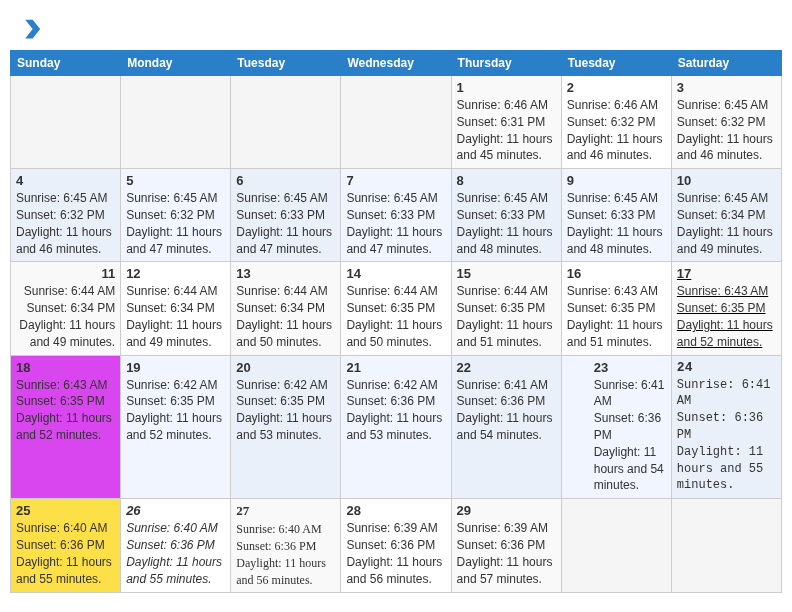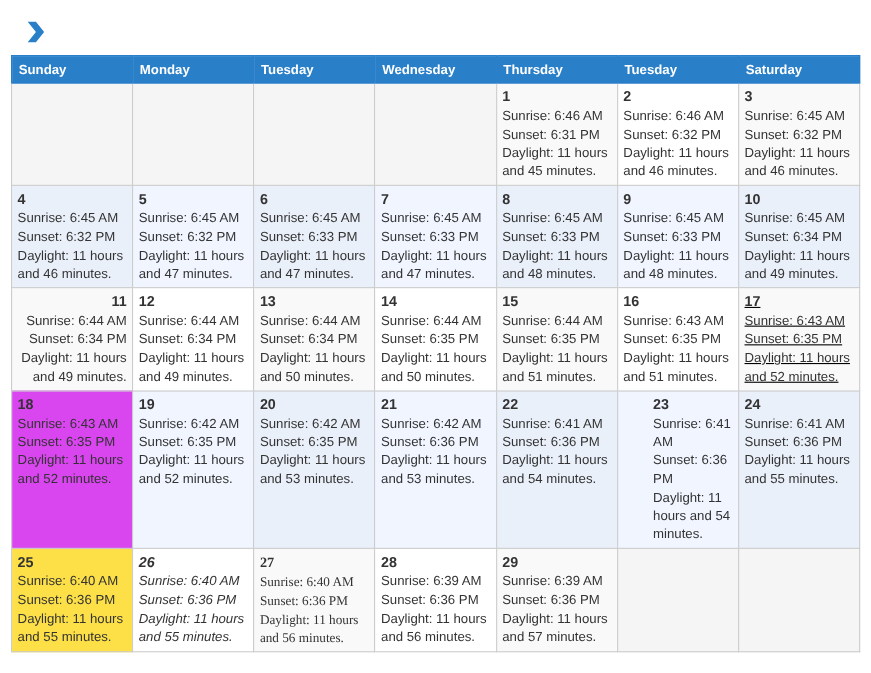--- a/index.html
+++ b/index.html
@@ -290,21 +290,21 @@
           <div class="day-info" style="white-space: pre-line;">Sunrise: 6:41 AM
 Sunset: 6:36 PM
 Daylight: 11 hours and 54 minutes.</div>
         </td>
         <td style="background: rgb(240, 245, 255); padding-left: 32px;">
           <span class="day-number">23</span>
           <div class="day-info" style="white-space: pre-line;">Sunrise: 6:41 AM
 Sunset: 6:36 PM
 Daylight: 11 hours and 54 minutes.</div>
         </td>
-        <td style="background: rgb(234, 240, 250);">
+        <td style="background: rgb(234, 240, 250); font-family: Liberation Mono, monospace;">
           <span class="day-number">24</span>
           <div class="day-info" style="white-space: pre-line;">Sunrise: 6:41 AM
 Sunset: 6:36 PM
 Daylight: 11 hours and 55 minutes.</div>
         </td>
       </tr>
       <tr>
         <td style="background: #fde047;">
           <span class="day-number">25</span>
           <div class="day-info" style="white-space: pre-line;">Sunrise: 6:40 AM

